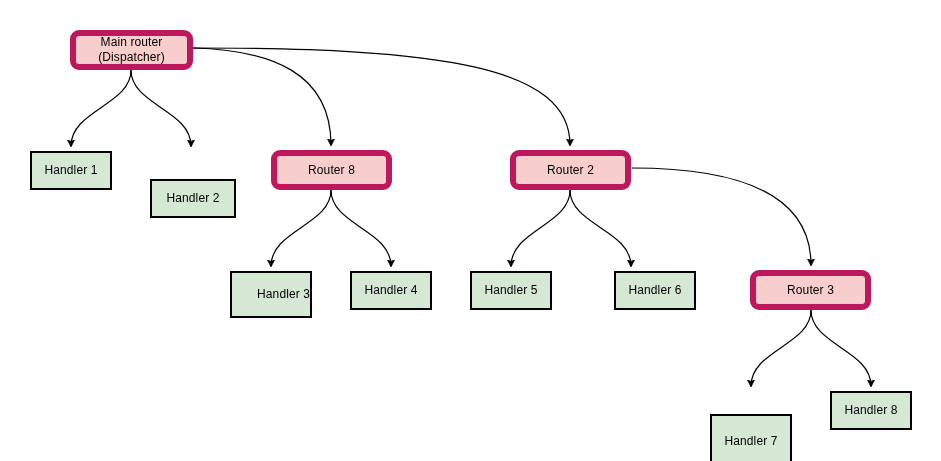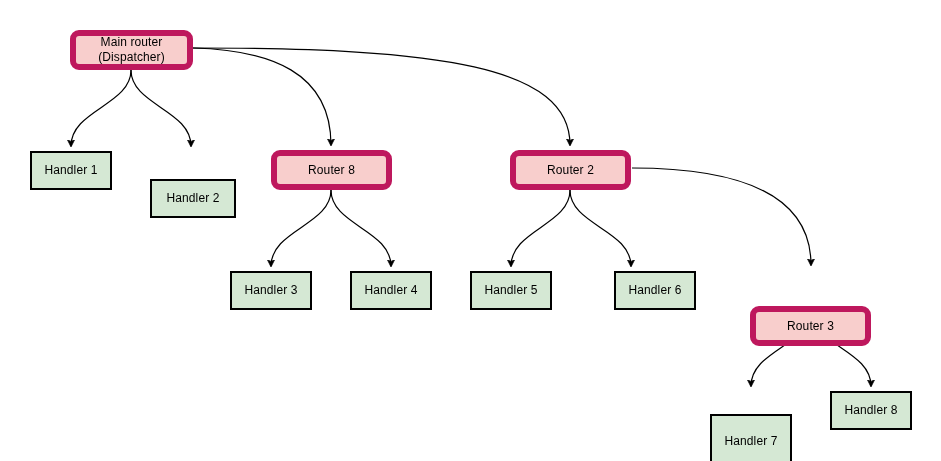--- a/index.html
+++ b/index.html
@@ -79,22 +79,22 @@
       </g>
   </svg>
 
   <div id="nodes">
       <div class="node node-router" style="left: 70px; top: 30px; width: 123px; height: 40px;"><span class="node-label">Main router
 (Dispatcher)</span></div>
       <div class="node node-handler" style="left: 30px; top: 151px; width: 82px; height: 39px;"><span class="node-label">Handler 1</span></div>
       <div class="node node-handler" style="left: 150px; top: 151px; width: 86px; height: 39px; margin-top: 28px;"><span class="node-label">Handler 2</span></div>
       <div class="node node-router" style="left: 271px; top: 150px; width: 121px; height: 40px;"><span class="node-label">Router 8</span></div>
       <div class="node node-router" style="left: 510px; top: 150px; width: 121px; height: 40px;"><span class="node-label">Router 2</span></div>
-      <div class="node node-handler" style="left: 230px; top: 271px; width: 82px; height: 39px;"><span class="node-label">Handler 3</span></div>
+      <div class="node node-handler" style="left: 230px; top: 271px; width: 82px; height: 47px; text-align: right;"><span class="node-label">Handler 3</span></div>
       <div class="node node-handler" style="left: 350px; top: 271px; width: 82px; height: 39px;"><span class="node-label">Handler 4</span></div>
       <div class="node node-handler" style="left: 470px; top: 271px; width: 82px; height: 39px;"><span class="node-label">Handler 5</span></div>
       <div class="node node-handler" style="left: 614px; top: 271px; width: 82px; height: 39px;"><span class="node-label">Handler 6</span></div>
-      <div class="node node-router" style="left: 750px; top: 270px; width: 121px; height: 40px; margin-top: 36px;"><span class="node-label">Router 3</span></div>
+      <div class="node node-router" style="left: 750px; top: 270px; width: 121px; height: 40px;"><span class="node-label">Router 3</span></div>
       <div class="node node-handler" style="left: 710px; top: 391px; width: 82px; height: 55px; margin-top: 23px;"><span class="node-label">Handler 7</span></div>
       <div class="node node-handler" style="left: 830px; top: 391px; width: 82px; height: 39px;"><span class="node-label">Handler 8</span></div>
     </div>
 
 </div>
 
 </body></html>

